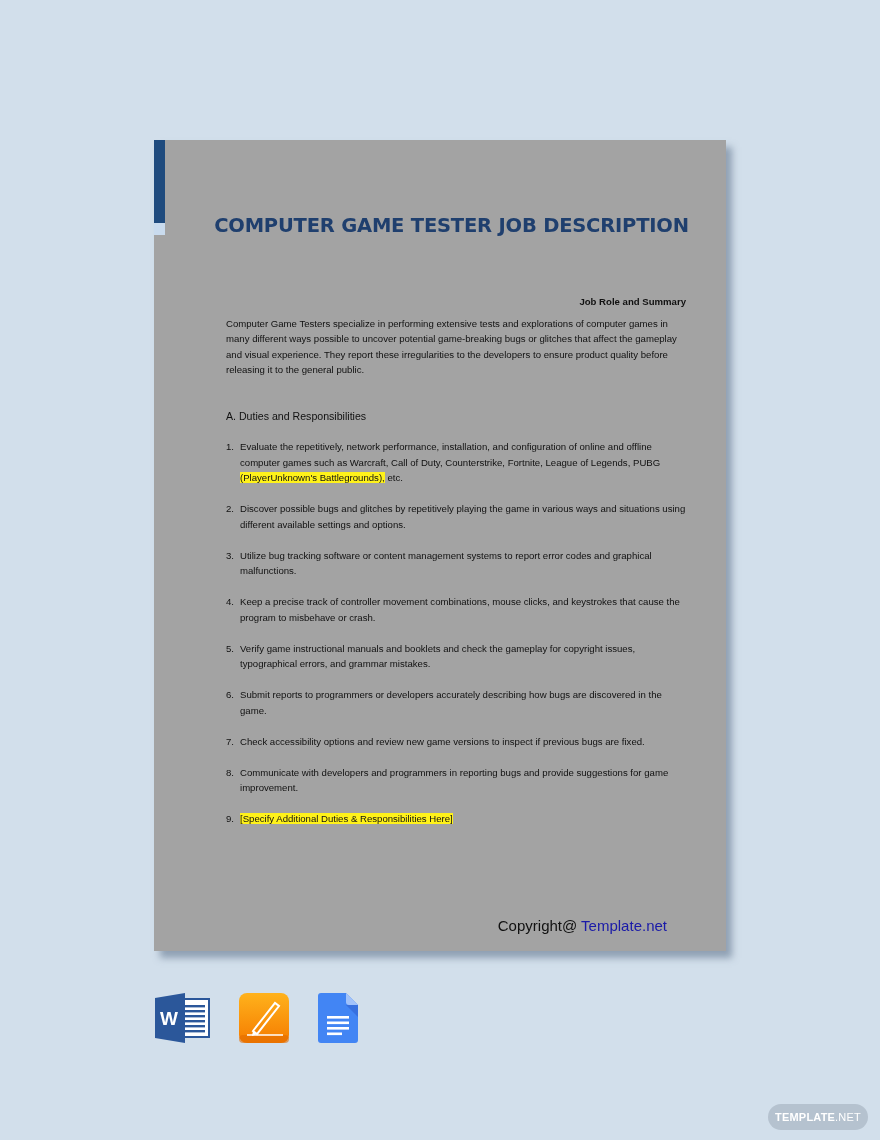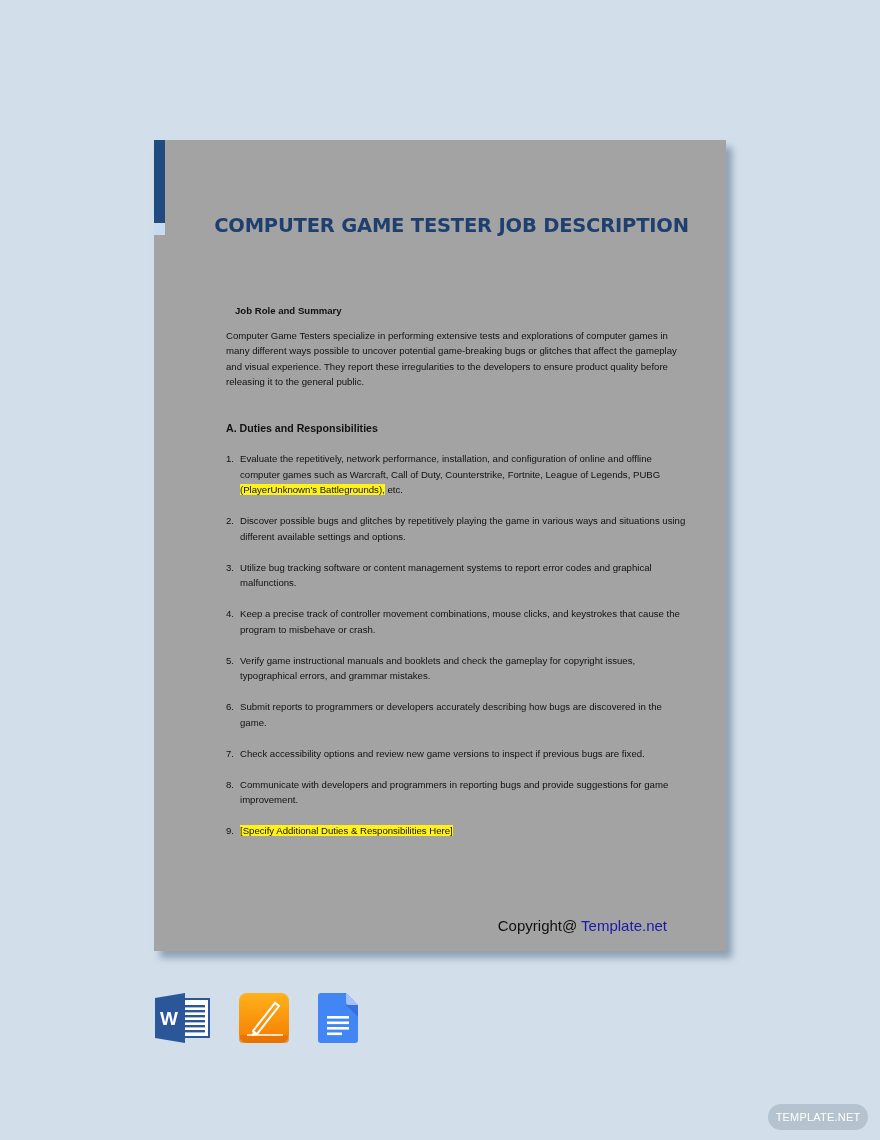--- a/index.html
+++ b/index.html
@@ -58,28 +58,29 @@
       top: 154px;
       width: 460px;
       font-family: "Liberation Sans", sans-serif;
       font-size: 9.6px;
       color: #111111;
       line-height: 15.5px;
     }
     .h-small {
       font-weight: bold;
       font-size: 9.6px;
-      margin: 9px;
+      margin: 0;
       height: 15.5px;
+      text-align: right;
     }
     .summary {
       margin: 6px 0 0 0;
     }
     .h-section {
-      font-weight: bold;
+      font-weight: normal;
       font-size: 10.6px;
       margin: 31px 0 0 0;
       height: 15.5px;
     }
     .duties {
       list-style: none;
       margin: 15px 0 0 0;
       padding: 0;
     }
     .duty {
@@ -124,21 +125,21 @@
       height: 26px;
       border-radius: 13px;
       background: #b5c2cf;
       color: #ffffff;
       font-family: "Liberation Sans", sans-serif;
       font-size: 11px;
       line-height: 26px;
       text-align: center;
       letter-spacing: 0.2px;
     }
-    .badge .b1 { font-weight: normal; margin-top: 16px; }
+    .badge .b1 { font-weight: bold; margin-top: 16px; }
     .badge .b2 { font-weight: normal; }
   </style>
 </head>
 <body>
 
 <div class="page">
   <div class="accent-dark"></div>
   <div class="accent-light"></div>
 
   <h1 class="title">COMPUTER GAME TESTER JOB DESCRIPTION</h1>

